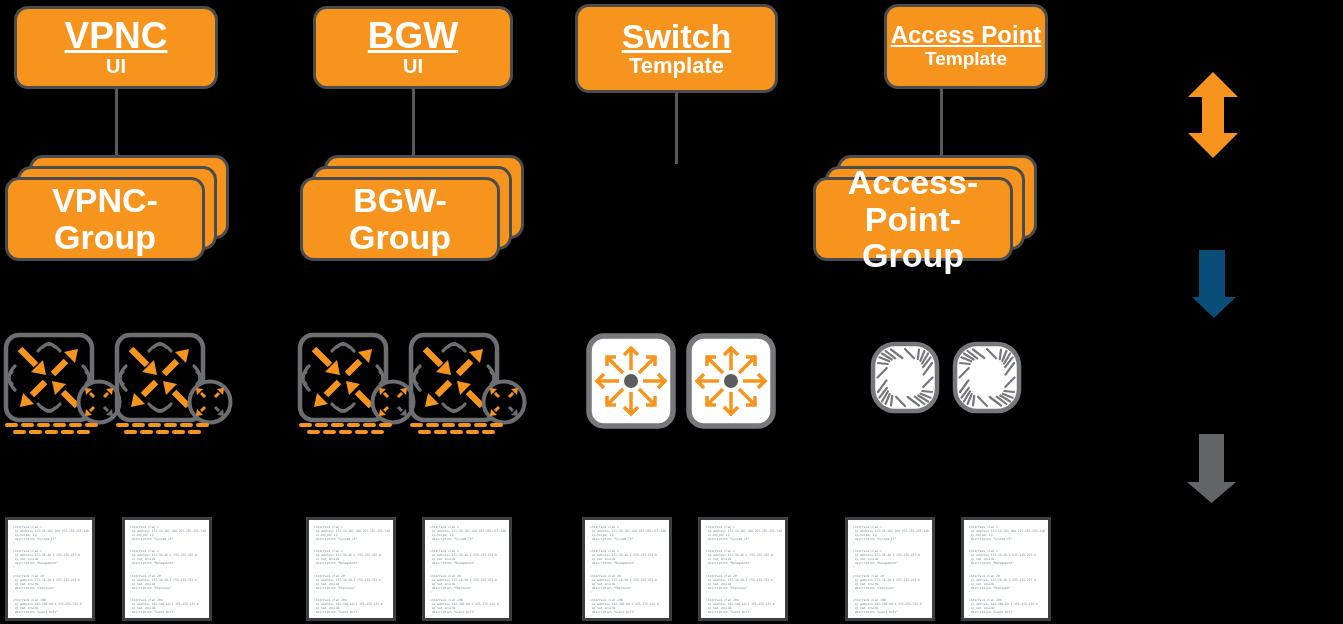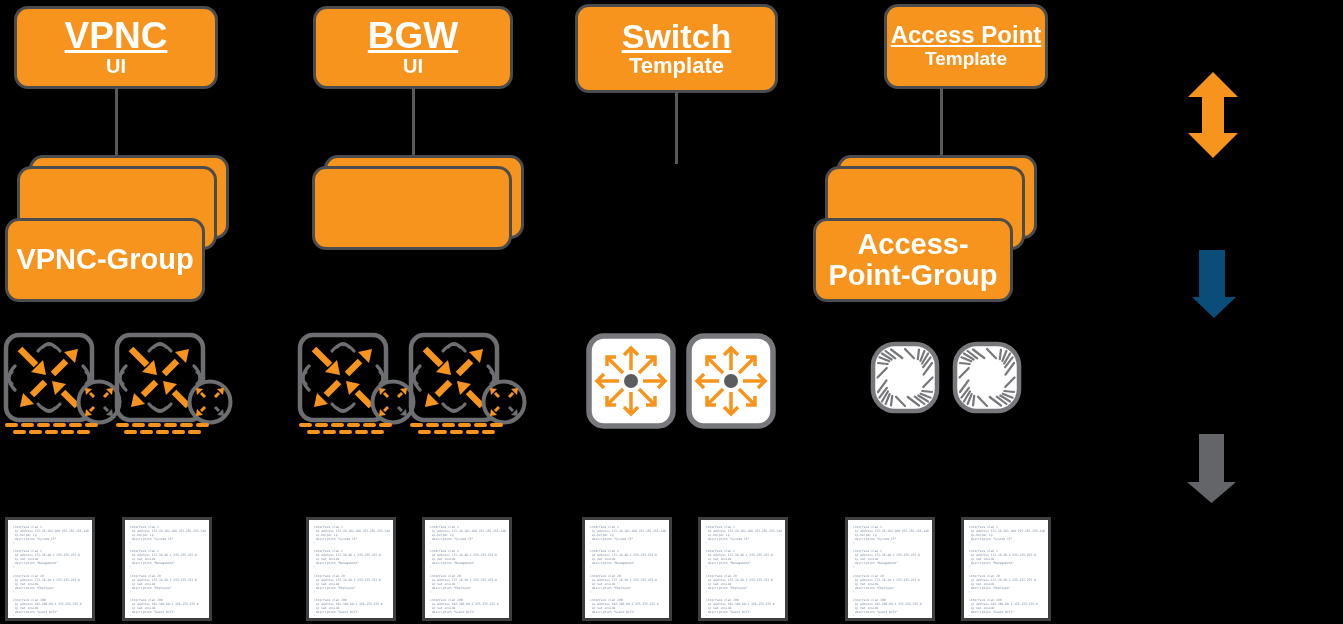--- a/index.html
+++ b/index.html
@@ -29,21 +29,21 @@
   #cn-ap{left:940px;top:88px;height:74px;}
 
   
   .stack{position:absolute;width:226px;height:108px;top:155px;}
   #st-vpnc{left:5px;} #st-bgw{left:300px;} #st-switch{left:563px;} #st-ap{left:813px;}
   .card{position:absolute;width:200px;height:84px;background:#F7941D;border:3px solid #4B4C4E;
         border-radius:14px;box-sizing:border-box;}
   .card.back{left:24px;top:0;}
   .card.mid{left:12px;top:11px;}
   .card.front{left:0;top:22px;display:flex;align-items:center;justify-content:center;
-        color:#fff;font-weight:bold;font-size:29px;text-align:center;line-height:1.08;padding:0 7px;margin-top:41px;}
+        color:#fff;font-weight:bold;font-size:34px;text-align:center;line-height:1.08;padding:0 7px;}
 
   .dev{position:absolute;}
   .arrow{position:absolute;}
 
   
   .doc{position:absolute;top:517px;width:90px;height:104px;background:#fff;
        border:3px solid #3E3F41;box-sizing:border-box;overflow:hidden;}
   .doc pre{margin:5px 0 0 5px;font-family:"DejaVu Sans Mono",monospace;font-size:3px;
            line-height:1.35;color:#7D90A5;white-space:pre;}
   #doc1{left:5px;} #doc2{left:122px;} #doc3{left:306px;} #doc4{left:422px;}
@@ -187,20 +187,21 @@
   <div class="conn" id="cn-ap"></div>
 
   <div class="stack" id="st-vpnc">
     <div class="card back"></div>
     <div class="card mid"></div>
     <div class="card front">VPNC-Group</div>
   </div>
   <div class="stack" id="st-bgw">
     <div class="card back"></div>
     <div class="card mid"></div>
+    <div class="card front">BGW-Group</div>
   </div>
   <div class="stack" id="st-ap">
     <div class="card back"></div>
     <div class="card mid"></div>
     <div class="card front">Access-Point-Group</div>
   </div>
 
   <svg class="dev" style="left:3px;top:332px" width="130" height="104" viewBox="0 0 130 104">
       <use href="#gw-icon"></use>
     </svg>

